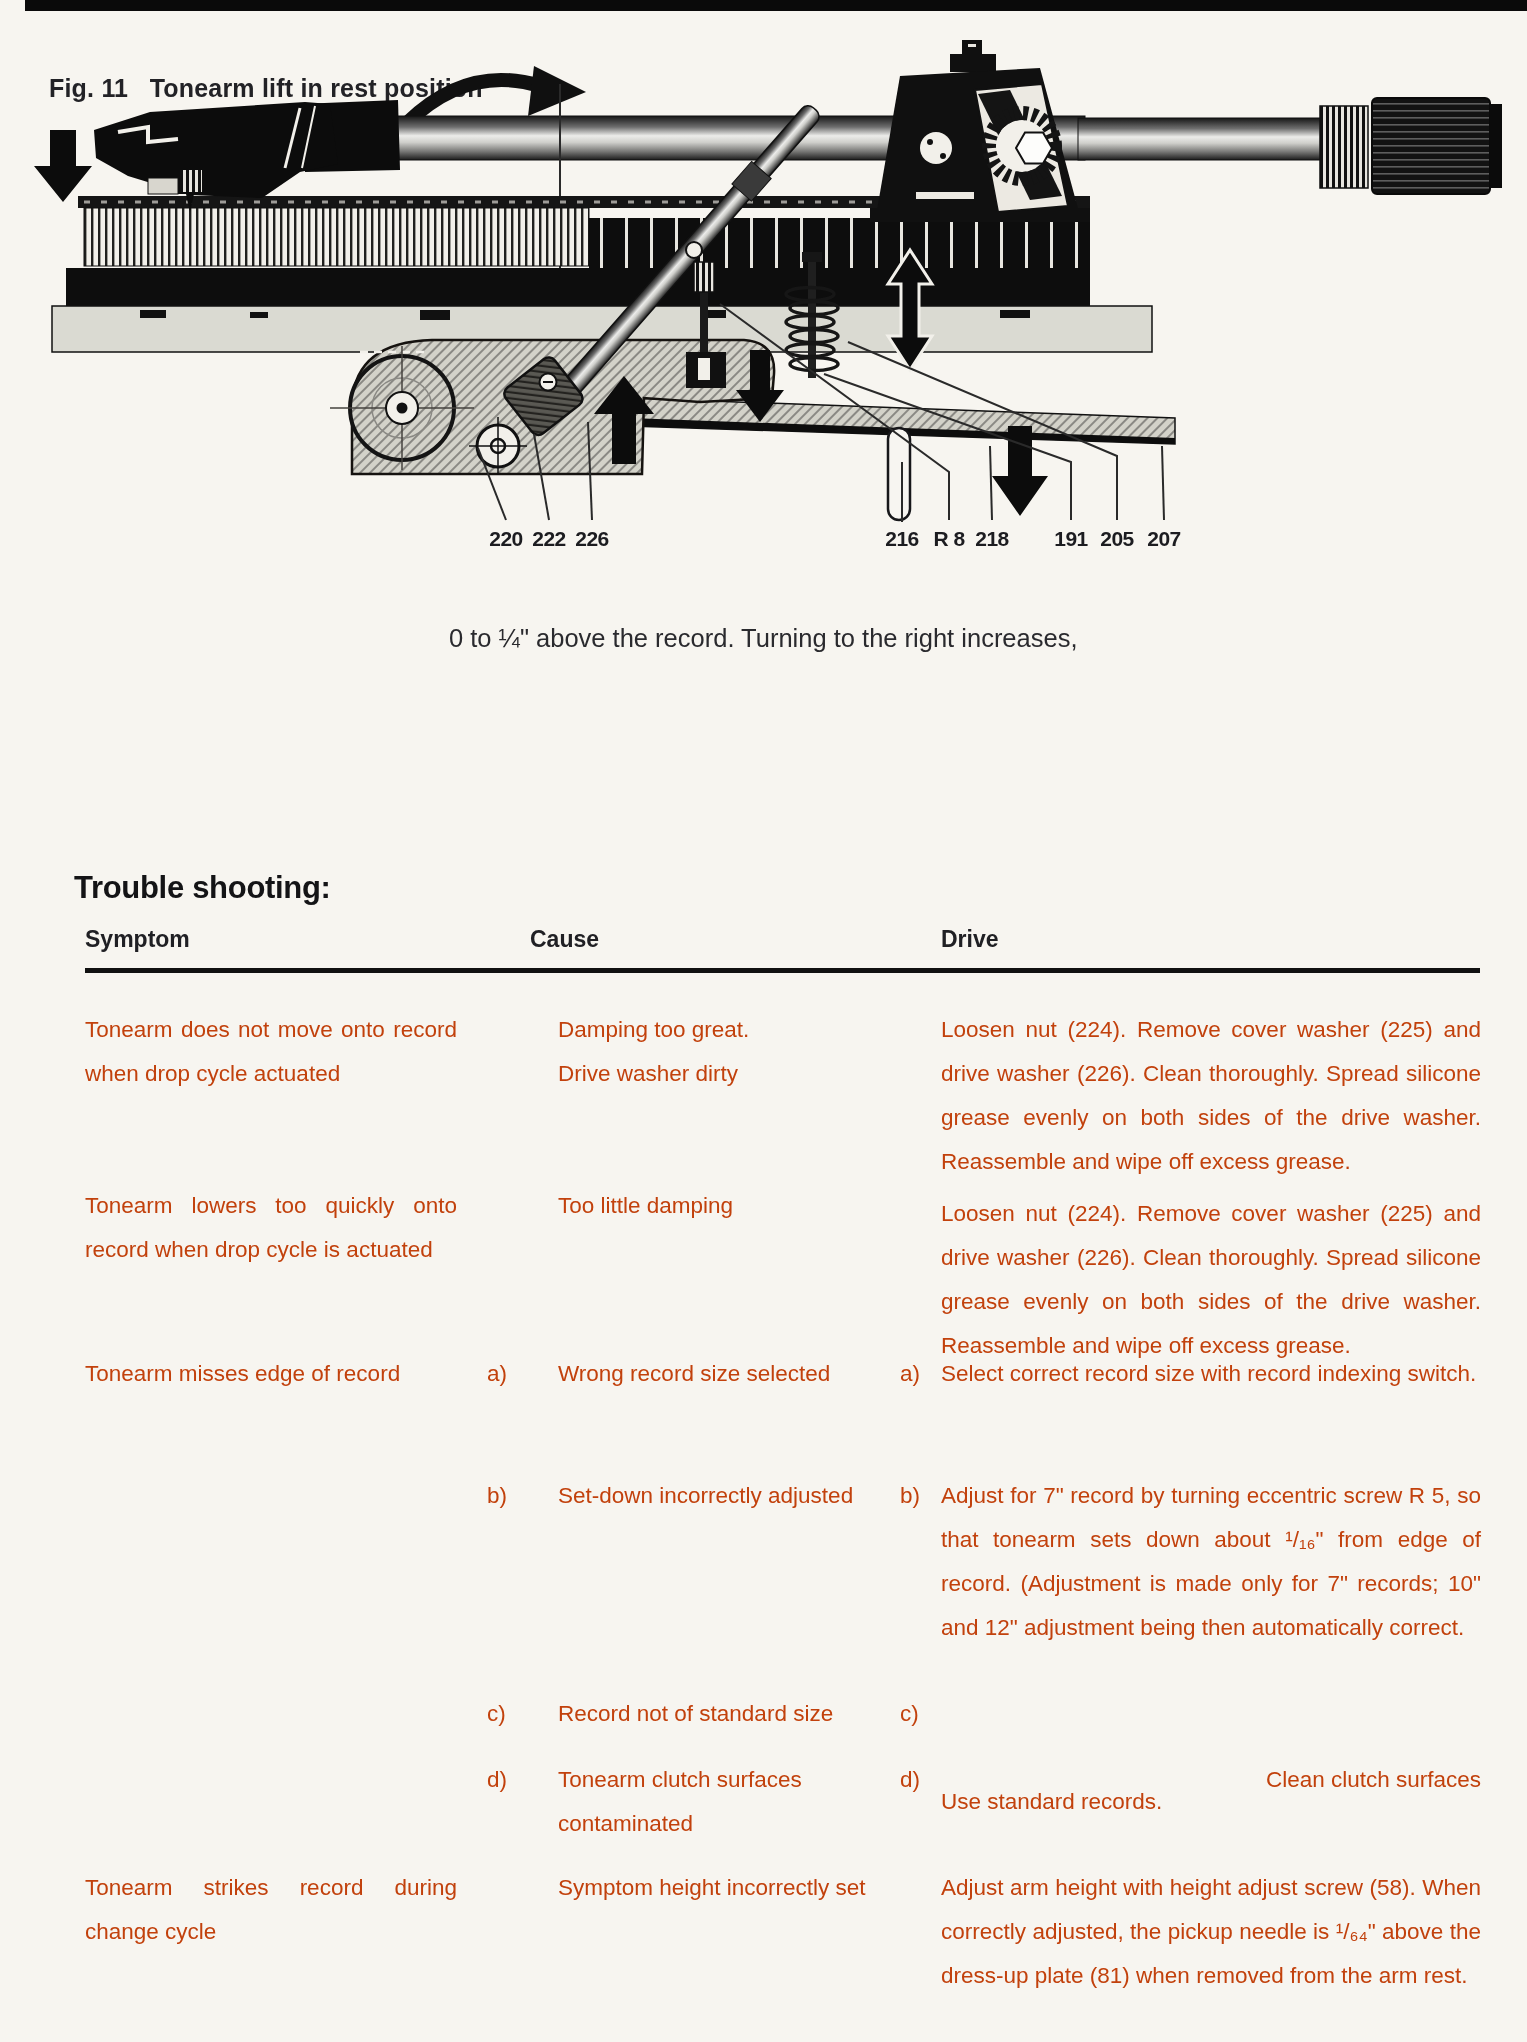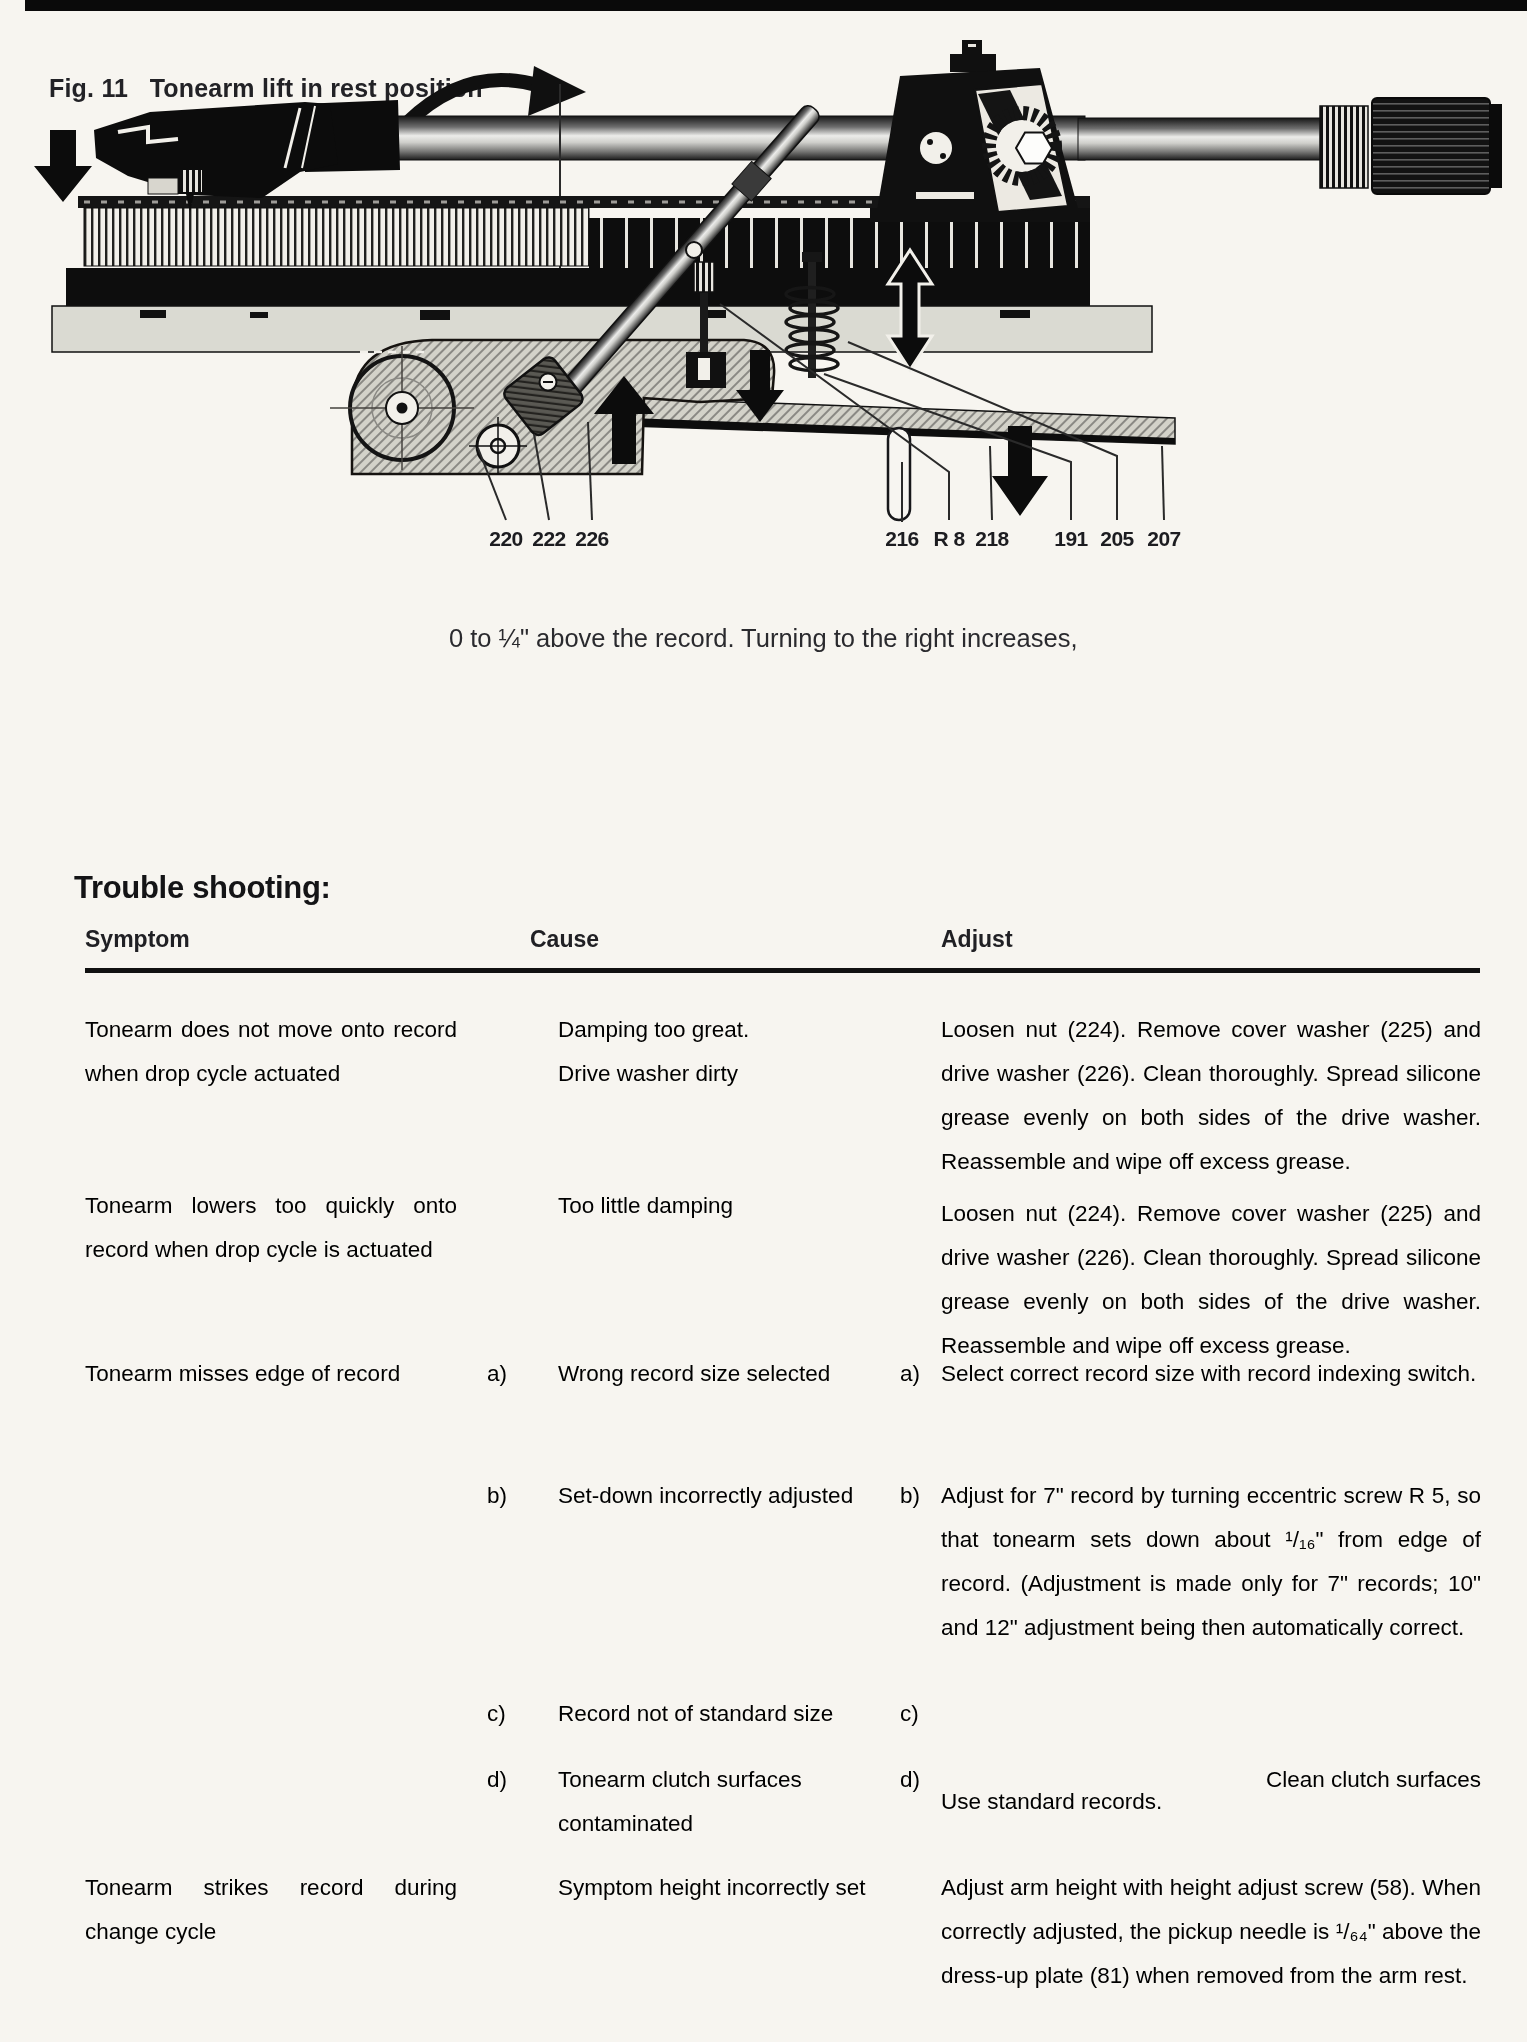--- a/index.html
+++ b/index.html
@@ -13,21 +13,21 @@
   .caption{position:absolute;left:449px;top:610px;width:680px;font-size:25.5px;
            line-height:57px;color:#2a2a2e;}
   .cap-line{text-align:justify;text-align-last:justify;}
   .cap-line:last-child{text-align-last:left;}
 
   .ts-heading{position:absolute;left:74px;top:870px;font-size:31px;font-weight:bold;
               letter-spacing:-.3px;color:#141416;}
   .col-head{position:absolute;top:926px;font-size:23px;font-weight:bold;color:#202024;}
   .rule{position:absolute;left:85px;top:968px;width:1395px;height:5px;background:#111;}
 
-  .cell{position:absolute;top:0;font-size:22.5px;line-height:44px;color:#000000;}
+  .cell{position:absolute;top:0;font-size:22.5px;line-height:44px;color:#c2410c;}
   .sym{left:85px;width:372px;text-align:justify;}
   .cmark{left:487px;width:40px;}
   .cause{left:558px;width:352px;white-space:pre-line;}
   .rmark{left:900px;width:38px;}
   .rem{left:941px;width:540px;text-align:justify;}
 </style>
 </head>
 <body>
 
 <div class="page">
@@ -222,21 +222,21 @@
   </svg>
 
   <div class="caption">
     <div class="cap-line">0 to ¼" above the record. Turning to the right increases,</div>
   </div>
 
   <div class="ts-heading">Trouble shooting:</div>
 
   <div class="col-head" style="left:85px">Symptom</div>
   <div class="col-head" style="left:530px">Cause</div>
-  <div class="col-head" style="left:941px">Adjust</div>
+  <div class="col-head" style="left:941px">Drive</div>
   <div class="rule"></div>
 
   <div>
     <div class="cell sym" style="top:1008px">Tonearm does not move onto record when drop cycle actuated</div>
     <div class="cell cause" style="top:1008px">Damping too great.
 Drive washer dirty</div>
     <div class="cell rem" style="top:1008px">Loosen nut (224). Remove cover washer (225) and drive washer (226). Clean thoroughly. Spread silicone grease evenly on both sides of the drive washer. Reassemble and wipe off excess grease.</div>
   </div>
 
   <div>

